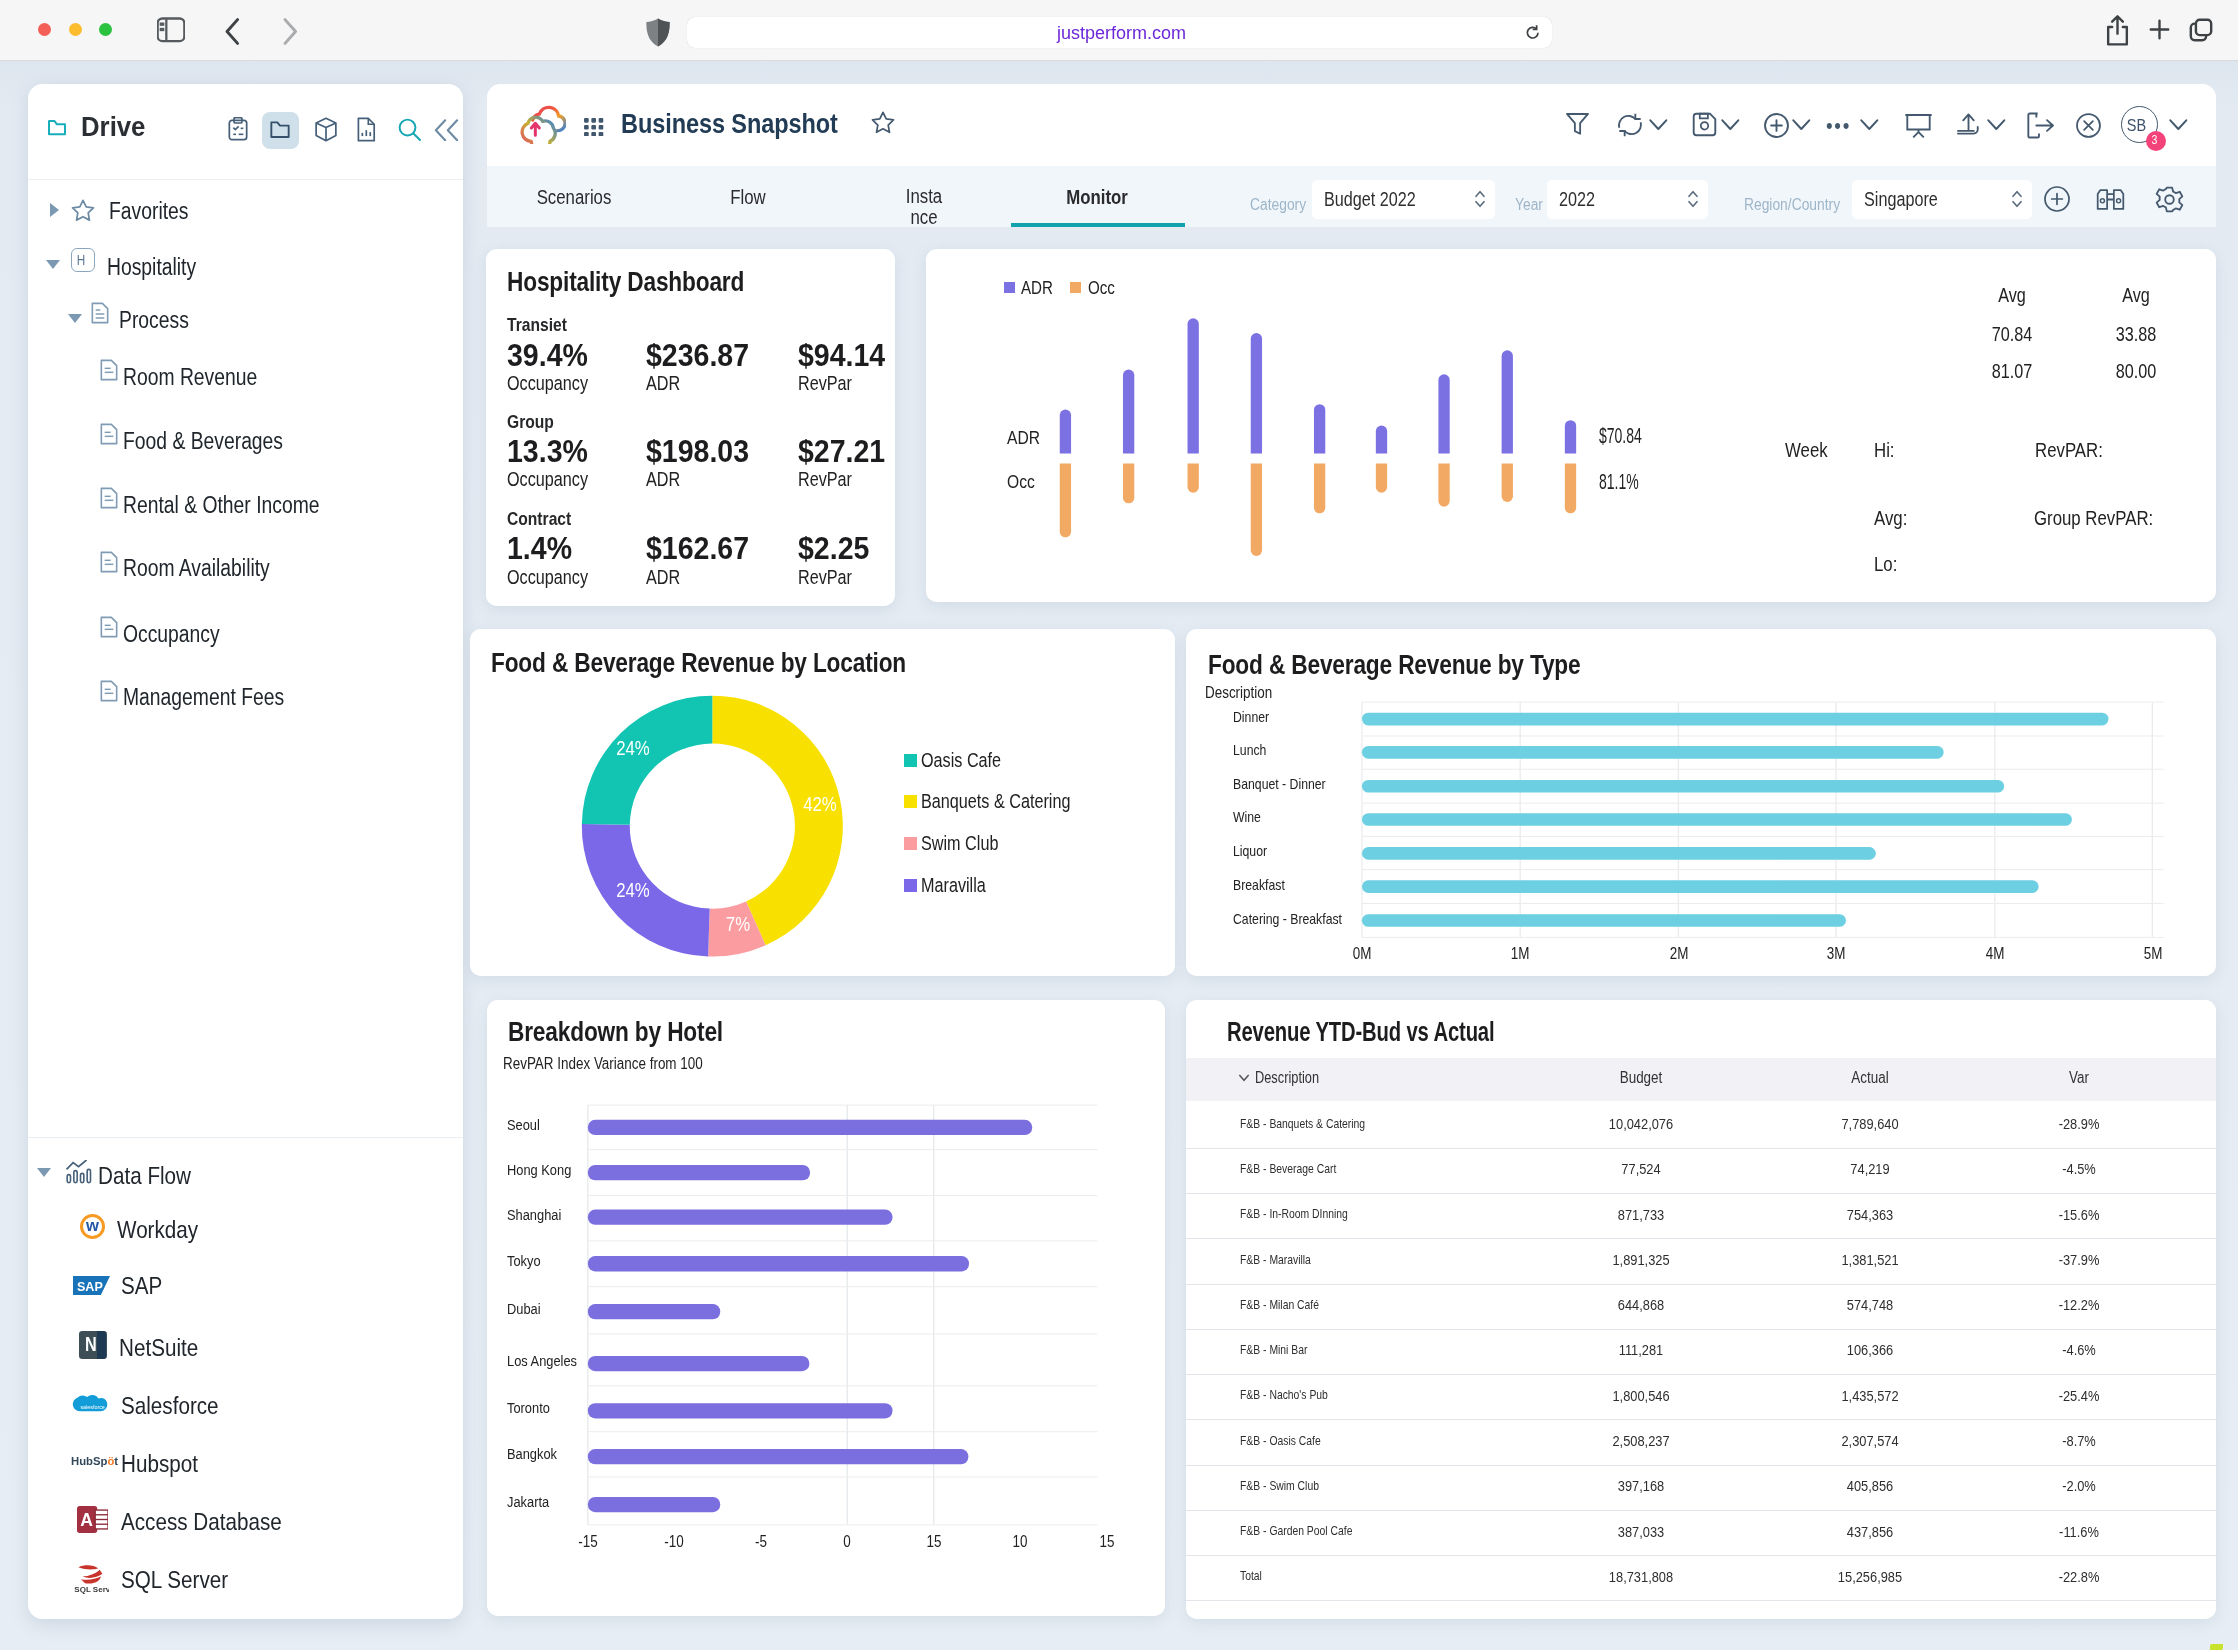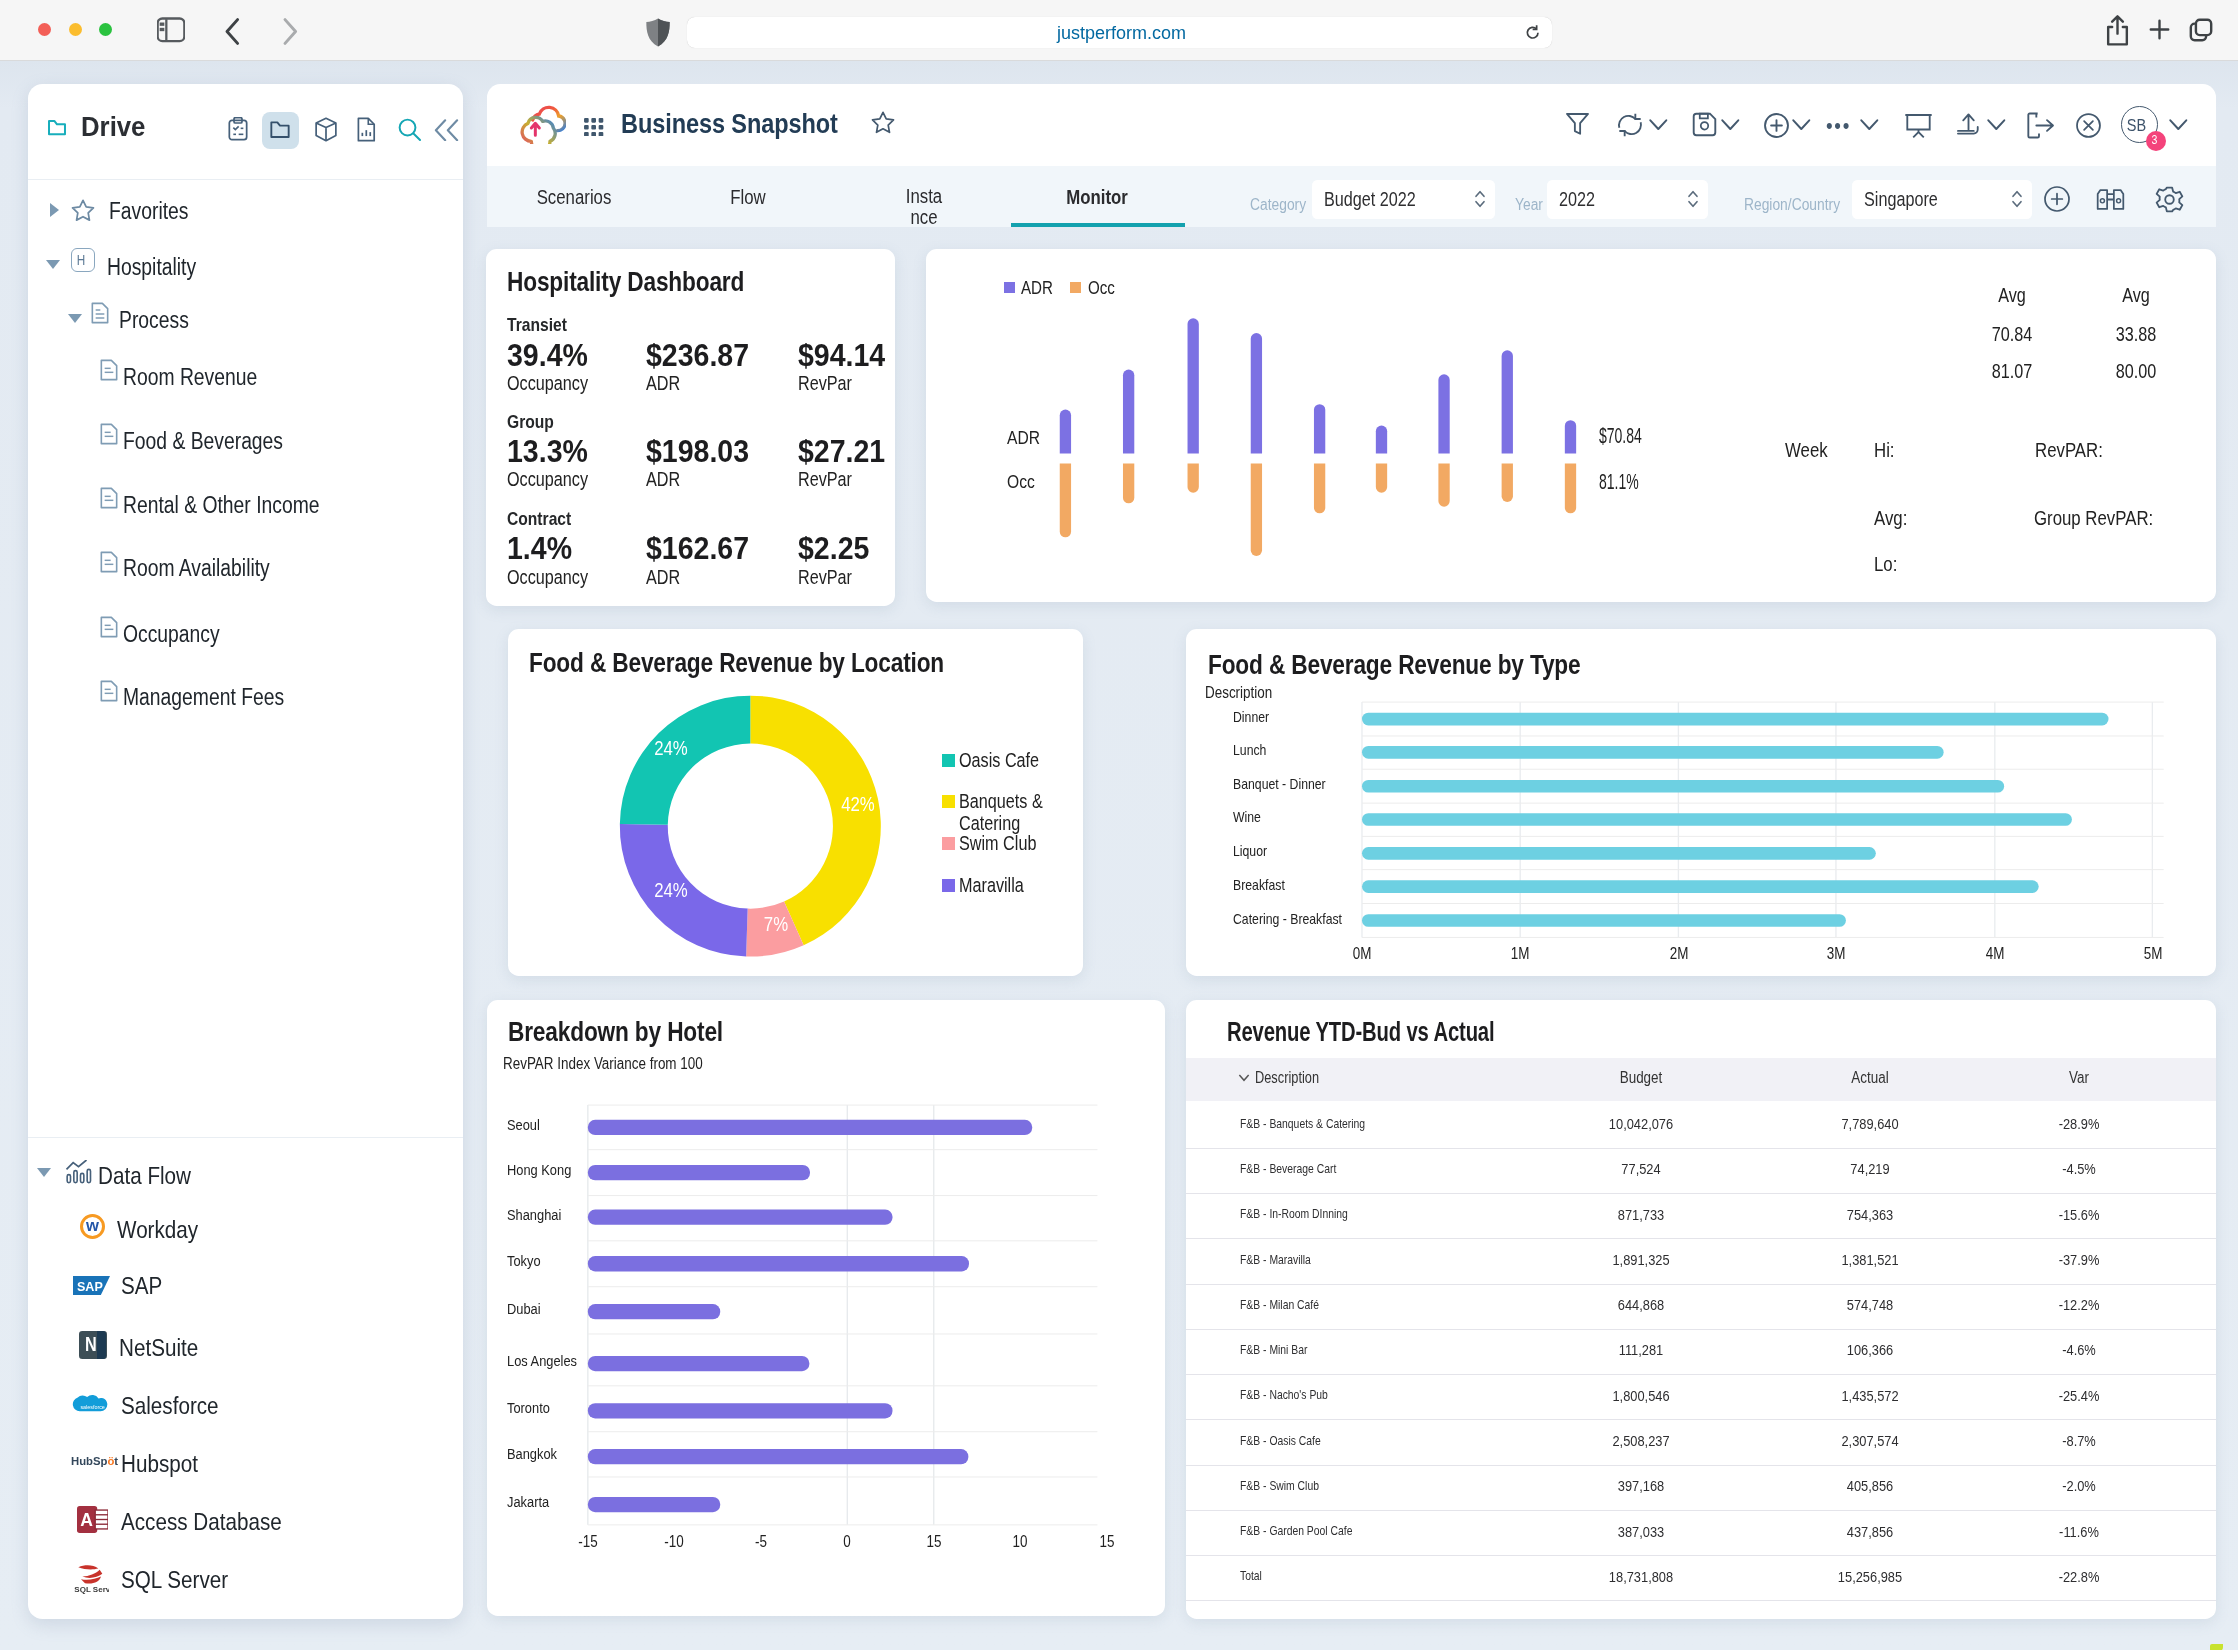--- a/index.html
+++ b/index.html
@@ -3,21 +3,21 @@
 <meta charset="utf-8">
 <style>
 * { margin:0; padding:0; box-sizing:border-box; }
 html,body { width:2239px; height:1651px; font-family:"Liberation Sans", sans-serif; background:#e6ecf4; overflow:hidden; }
 .abs { position:absolute; }
 #page { position:relative; width:2239px; height:1651px; }
 
 #chrome { position:absolute; left:0; top:0; width:2239px; height:61px; background:#f6f6f6; border-bottom:0.7px solid #d9dadb; }
 .tl { position:absolute; top:23px; width:13.3px; height:13.3px; border-radius:50%; }
 #urlbar { position:absolute; left:687px; top:16.6px; width:865px; height:31px; background:#ffffff; border-radius:8px; box-shadow:0 0 0.7px rgba(0,0,0,.25); }
-#urlbar span { position:absolute; left:4px; right:0; top:6.7px; text-align:center; font-size:18px; color:#0369a1; }
+#urlbar span { position:absolute; left:4px; right:0; top:6.7px; text-align:center; font-size:18px; color:#6d28d9; }
 
 #app { position:absolute; left:0; top:61px; width:2239px; height:1590px; background:linear-gradient(180deg,#dde5ee 0%,#e3eaf2 3%,#e6edf4 100%); }
 .card { position:absolute; background:#fff; border-radius:14.6px; box-shadow:0 5.3px 17.3px rgba(108,130,160,.20); }
 .dcard { position:absolute; background:#fff; border-radius:10.7px; box-shadow:0 4px 13.3px rgba(120,140,170,.16); }
 .ctitle { font-size:27px; font-weight:bold; color:#1d1d1f; letter-spacing:-0.2px; }
 
 #sidebar { left:28px; top:22.6px; width:435px; height:1535px; }
 .titem { position:absolute; font-size:23px; color:#20262c; white-space:nowrap; }
 .caret-d { position:absolute; width:0; height:0; border-left:7.3px solid transparent; border-right:7.3px solid transparent; border-top:9.3px solid #7b99b2; }
 .caret-r { position:absolute; width:0; height:0; border-top:7.3px solid transparent; border-bottom:7.3px solid transparent; border-left:9.3px solid #7b99b2; }
@@ -413,21 +413,21 @@
       <div class="abs" style="left:1210px;top:75px;font-size:19.3px;color:#222;transform:translateX(-50%) scaleX(.84);">33.88</div>
       <div class="abs" style="left:1086px;top:112px;font-size:19.3px;color:#222;transform:translateX(-50%) scaleX(.84);">81.07</div>
       <div class="abs" style="left:1210px;top:112px;font-size:19.3px;color:#222;transform:translateX(-50%) scaleX(.84);">80.00</div>
       <div class="abs" style="left:859px;top:190px;font-size:20px;color:#222;transform:scaleX(.84);transform-origin:0 50%;">Week</div>
       <div class="abs" style="left:948px;top:190px;font-size:20px;color:#222;transform:scaleX(.84);transform-origin:0 50%;">Hi:</div>
       <div class="abs" style="left:1109px;top:190px;font-size:20px;color:#222;transform:scaleX(.84);transform-origin:0 50%;">RevPAR:</div>
       <div class="abs" style="left:948px;top:258px;font-size:20px;color:#222;transform:scaleX(.84);transform-origin:0 50%;">Avg:</div>
       <div class="abs" style="left:1108px;top:258px;font-size:20px;color:#222;transform:scaleX(.84);transform-origin:0 50%;">Group RevPAR:</div>
       <div class="abs" style="left:948px;top:304px;font-size:20px;color:#222;transform:scaleX(.84);transform-origin:0 50%;">Lo:</div>
     </div>
-    <div class="dcard" id="cardC" style="left:508px;top:568px;width:575px;height:347px;padding-left:45px;">
+    <div class="dcard" id="cardC" style="left:470px;top:568px;width:705px;height:347px;padding-left:45px;">
       <div class="ctitle" style="position:absolute;left:21px;top:18.6px;transform:scaleX(.84);transform-origin:0 50%;">Food &amp; Beverage Revenue by Location</div>
       <svg class="abs" style="left:0;top:0" width="466" height="347" viewBox="0 0 700 521">
         <path d="M364.0 100.0 A196 196 0 0 1 444.1 474.9 L414.7 409.2 A124 124 0 0 0 364.0 172.0 Z" fill="#f8e000"></path>
         <path d="M444.1 474.9 A196 196 0 0 1 357.7 491.9 L360.0 419.9 A124 124 0 0 0 414.7 409.2 Z" fill="#fb9da0"></path>
         <path d="M357.7 491.9 A196 196 0 0 1 168.0 292.8 L240.0 294.0 A124 124 0 0 0 360.0 419.9 Z" fill="#7a68e9"></path>
         <path d="M168.0 292.8 A196 196 0 0 1 364.0 100.0 L364.0 172.0 A124 124 0 0 0 240.0 294.0 Z" fill="#12c5b2"></path>
       </svg>
       <div class="abs" style="left:163px;top:108px;font-size:20px;color:#fff;transform:translateX(-50%) scaleX(.84);">24%</div>
       <div class="abs" style="left:350px;top:164px;font-size:20px;color:#fff;transform:translateX(-50%) scaleX(.84);">42%</div>
       <div class="abs" style="left:268px;top:284px;font-size:20px;color:#fff;transform:translateX(-50%) scaleX(.84);">7%</div>

